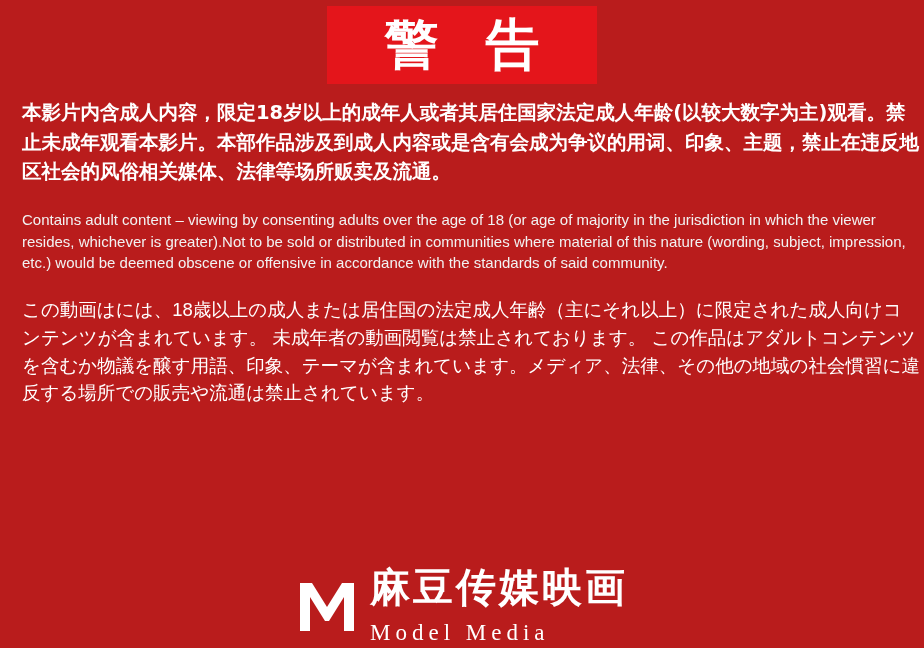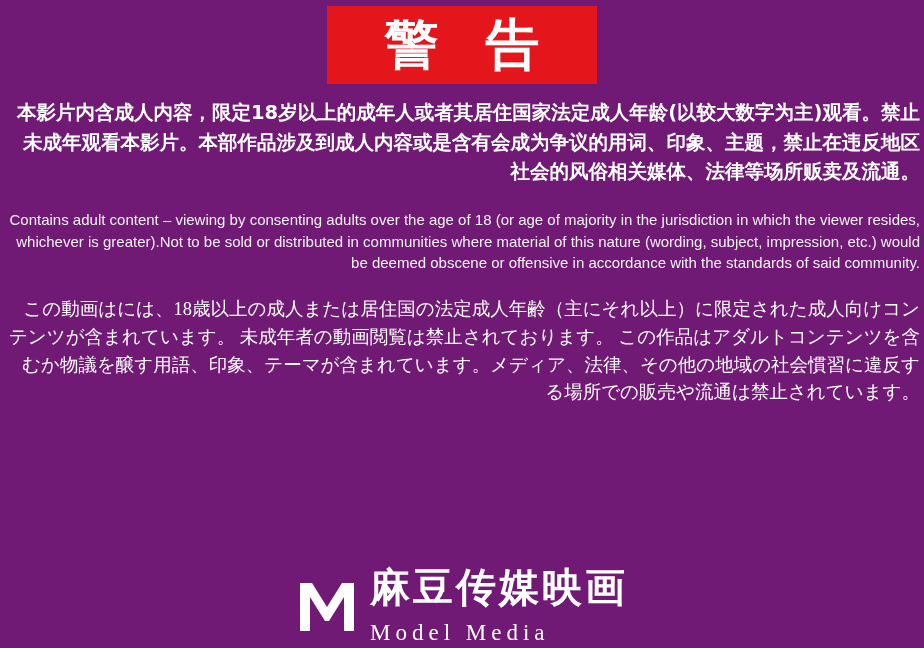--- a/index.html
+++ b/index.html
@@ -13,21 +13,21 @@
     overflow: hidden;
     font-family: "Liberation Sans", sans-serif;
     color: #ffffff;
     position: relative;
   }
 
   .page {
     width: 924px;
     height: 648px;
     position: relative;
-    background: #701a75;
+    background: #b91c1c;
   }
 
   
   .banner-wrap {
     width: 100%;
     display: flex;
     justify-content: center;
     padding-top: 6px;
   }
   .banner {
@@ -46,22 +46,21 @@
     line-height: 1;
   }
 
   
   .content {
     padding: 0 4px;
     margin-top: 14px;
   }
 
   .block {
-    margin: 0 0 22px 4px;
-    text-align: right;
+    margin: 0 0 22px 18px;
   }
 
   .zh {
     font-size: 19.5px;
     font-weight: bold;
     line-height: 1.52;
     letter-spacing: 0px;
     font-family: "DejaVu Sans", sans-serif;
     color: #ffffff;
   }
@@ -70,21 +69,21 @@
     font-size: 15px;
     line-height: 1.45;
     font-family: "Liberation Sans", sans-serif;
     color: #f2f2f2;
     font-weight: 400;
   }
 
   .ja {
     font-size: 18.5px;
     line-height: 1.5;
-    font-family: Liberation Serif, serif;
+    font-family: Liberation Sans, sans-serif;
     color: #ffffff;
     font-weight: 400;
   }
 
   
   .logo-area {
     position: absolute;
     left: 0;
     right: 0;
     bottom: 4px;

